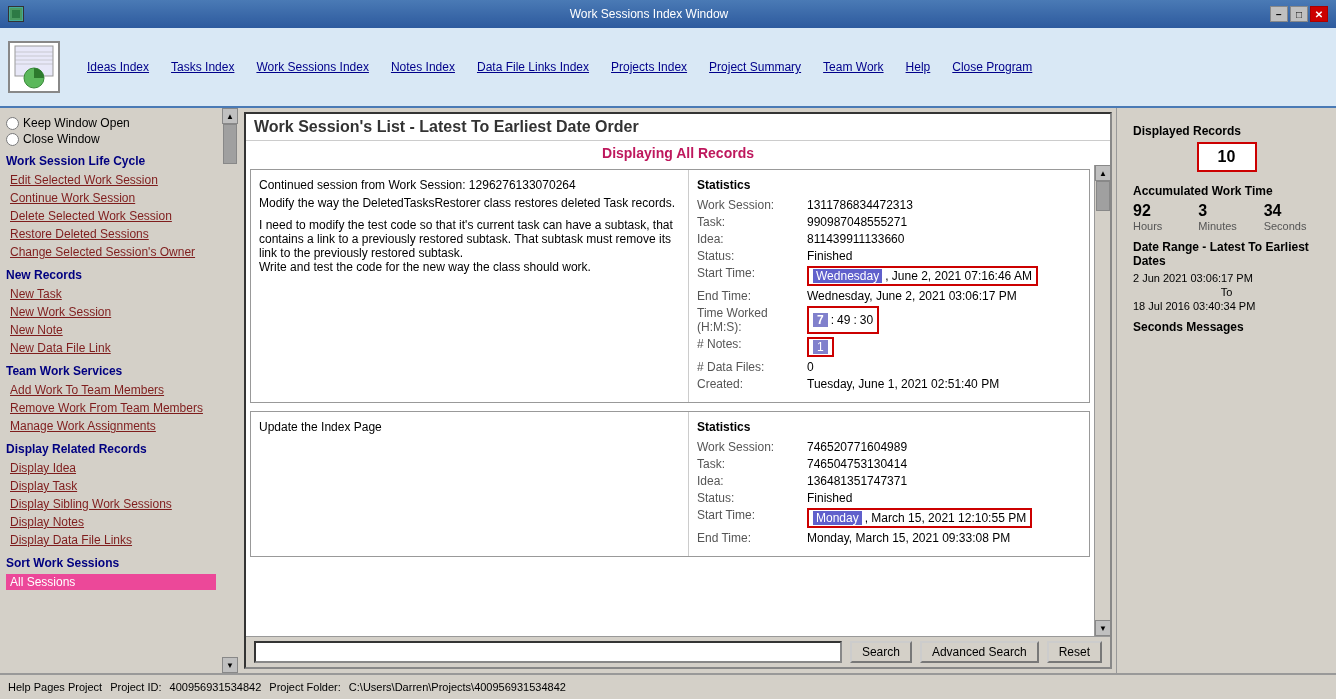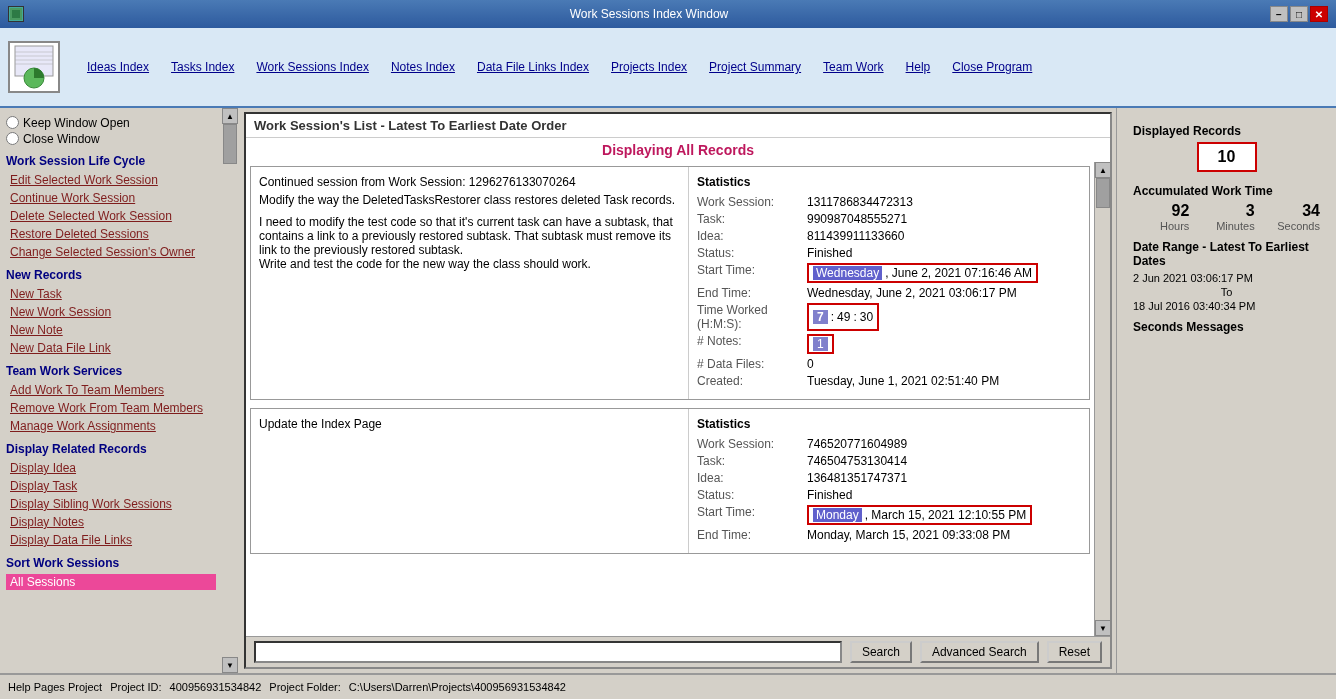--- a/index.html
+++ b/index.html
@@ -61,21 +61,21 @@
       width: 240px;
       background: #d4d0c8;
       padding: 8px 6px;
       overflow-y: auto;
       border-right: 1px solid #999;
       flex-shrink: 0;
       position: relative;
     }
 
     .radio-group { margin-bottom: 8px; }
-    .radio-item { display: flex; align-items: flex-start; gap: 4px; margin-bottom: 2px; font-size: 12px; }
+    .radio-item { display: flex; align-items: flex-end; gap: 4px; margin-bottom: 2px; font-size: 12px; }
     .radio-item input[type=radio] { margin: 0; }
 
     .sidebar-section-title { font-weight: bold; font-size: 12px; color: #000080; margin: 8px 0 4px 0; }
     .sidebar-link { color: #7f1d1d; text-decoration: underline; cursor: pointer; display: block; margin-bottom: 2px; padding: 1px 0 1px 4px; font-size: 12px; }
     .sidebar-link.selected { background: #ec4899; color: white; text-decoration: none; }
 
     
     .content-area {
       flex: 1;
       display: flex;
@@ -84,21 +84,21 @@
       border: 2px inset #888;
       margin: 4px;
       overflow: hidden;
     }
 
     .content-header {
       background: white;
       padding: 4px 8px;
       border-bottom: 1px solid #ccc;
       font-weight: bold;
-      font-size: 13px;
+      font-size: 16px;
       color: #333;
     }
 
     .content-title {
       text-align: center;
       font-size: 14px;
       font-weight: bold;
       padding: 4px;
       color: #be185d;
     }
@@ -162,21 +162,21 @@
       padding: 4px;
       font-size: 16px;
       font-weight: bold;
       width: 60px;
       margin: 0 auto 12px auto;
     }
     .time-grid {
       display: grid;
       grid-template-columns: 1fr 1fr 1fr;
       gap: 9px;
-      text-align: right;
+      text-align: left;
       margin-bottom: 4px;
     }
     .time-value { font-size: 16px; font-weight: bold; }
     .time-label { font-size: 11px; color: #555; }
     .date-range { font-size: 11px; margin-bottom: 8px; }
     .date-range-line { margin-bottom: 2px; }
     .date-range-to { text-align: center; margin: 2px 0; font-size: 11px; }
 
     
     .status-bar {

